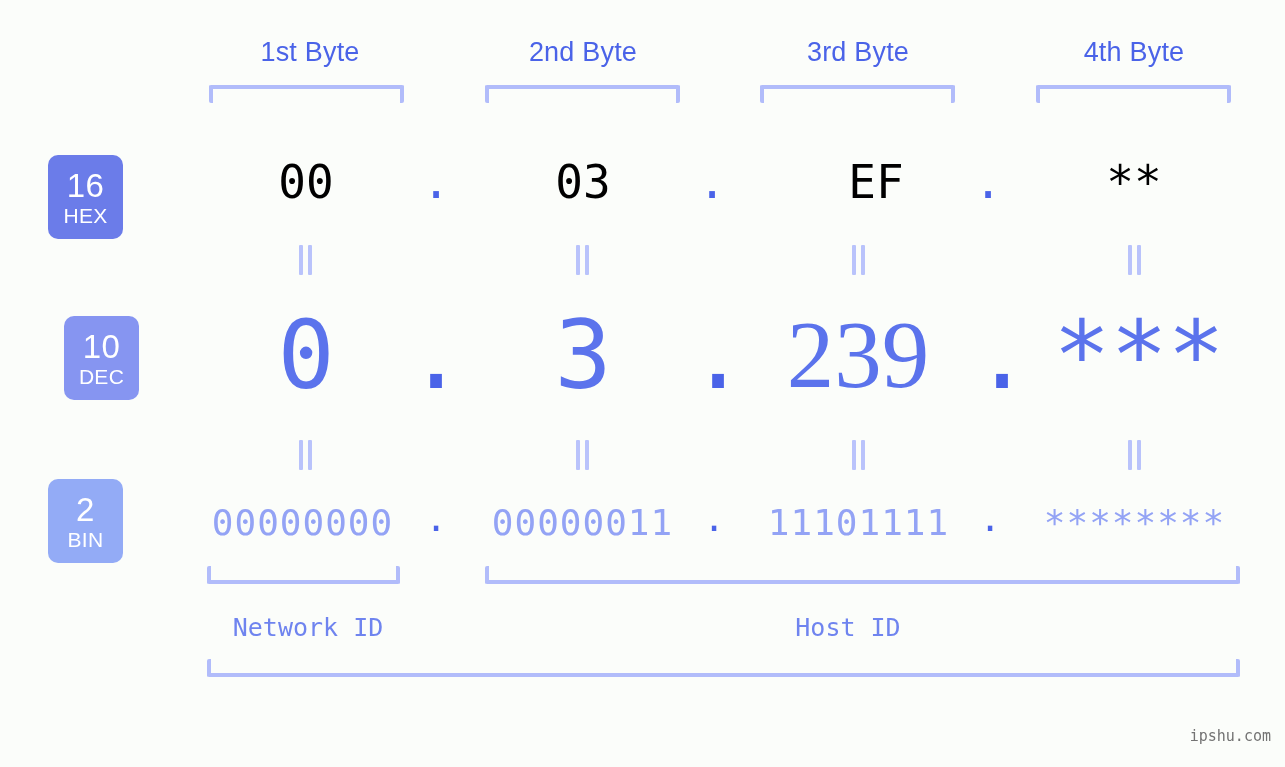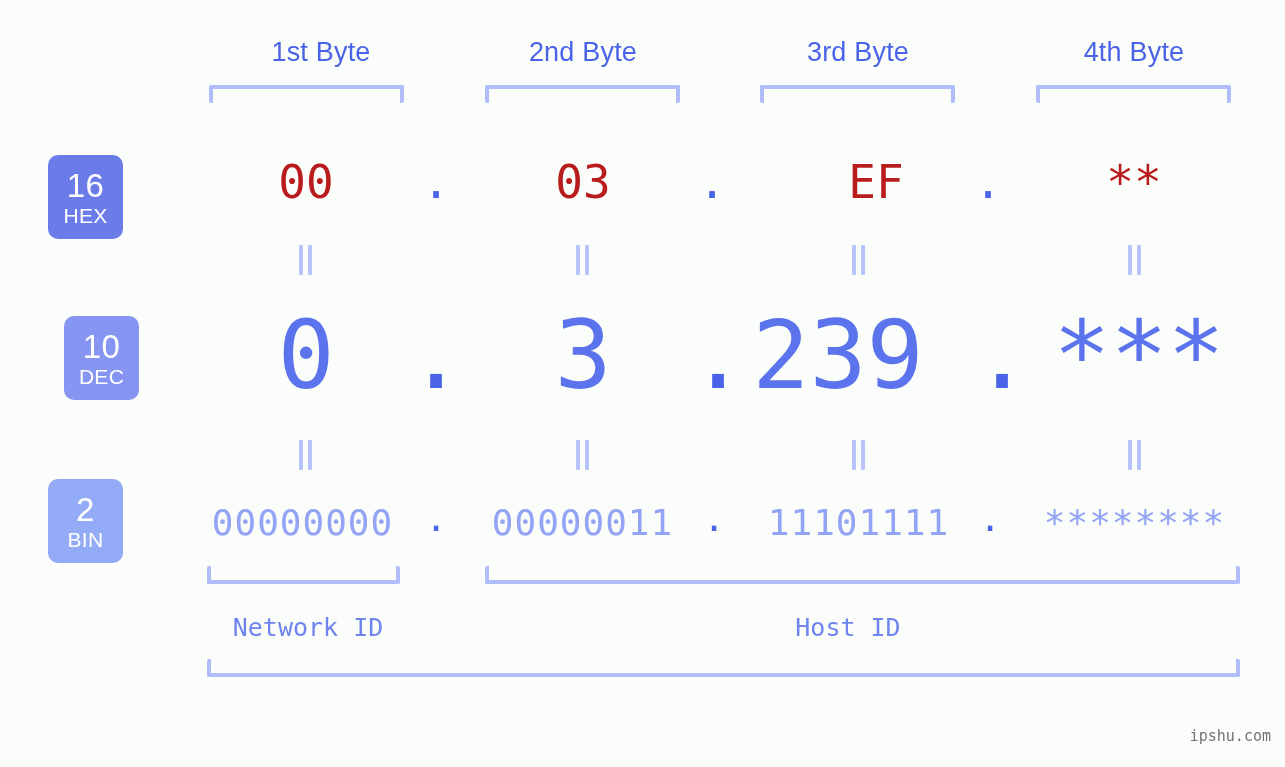--- a/index.html
+++ b/index.html
@@ -90,21 +90,21 @@
     position: absolute;
     text-align: center;
     white-space: nowrap;
     font-family: "DejaVu Sans Mono", monospace;
     color: #4a63e8;
   }
 
   
   .row-hex .cell {
     font-size: 46px;
-    color: #b91c1c;
+    color: #000000;
     top: 0;
     height: 60px;
     line-height: 60px;
   }
   .row-hex .dot {
     font-size: 46px;
     top: 0;
     height: 60px;
     line-height: 60px;
   }
@@ -184,21 +184,21 @@
     font-size: 15px;
     color: #737373;
     white-space: nowrap;
   }
 </style>
 </head>
 <body>
 
 <div class="stage">
 
-  <div class="byte-label" style="left:221px; width:200px;text-align:center;">1st Byte</div>
+  <div class="byte-label" style="left:210px; width:200px;text-align:center;">1st Byte</div>
   <div class="byte-label" style="left:483px; width:200px;">2nd Byte</div>
   <div class="byte-label" style="left:758px; width:200px;">3rd Byte</div>
   <div class="byte-label" style="left:1034px; width:200px;">4th Byte</div>
 
   <div class="bracket down" style="left:209px; top:85px; width:195px; height:18px;"></div>
   <div class="bracket down" style="left:485px; top:85px; width:195px; height:18px;"></div>
   <div class="bracket down" style="left:760px; top:85px; width:195px; height:18px;"></div>
   <div class="bracket down" style="left:1036px; top:85px; width:195px; height:18px;"></div>
 
   <div class="badge" style="top:155px; background:#6b7ce9;">
@@ -236,21 +236,21 @@
   <div class="badge" style="top:316px; background:#8695f1;margin-left:16px;">
     <span class="num">10</span>
     <span class="name">DEC</span>
   </div>
 
   <div class="row row-dec" style="top:300px;">
     <div class="cell" style="left:206px; width:200px;">0</div>
     <div class="dot" style="left:386px; width:100px;">.</div>
     <div class="cell" style="left:483px; width:200px;">3</div>
     <div class="dot" style="left:668px; width:100px;">.</div>
-    <div class="cell" style="left:738px; width:200px;">239</div>
+    <div class="cell" style="left:758px; width:200px;font-family:Liberation Serif, serif;">239</div>
     <div class="dot" style="left:952px; width:100px;">.</div>
     <div class="cell" style="left:1034px; width:210px;">***</div>
   </div>
 
   <div class="eq" style="left:295px; top:440px;">
     <span></span>
       <span></span>
   </div>
   <div class="eq" style="left:572px; top:440px;">
     <span></span>

